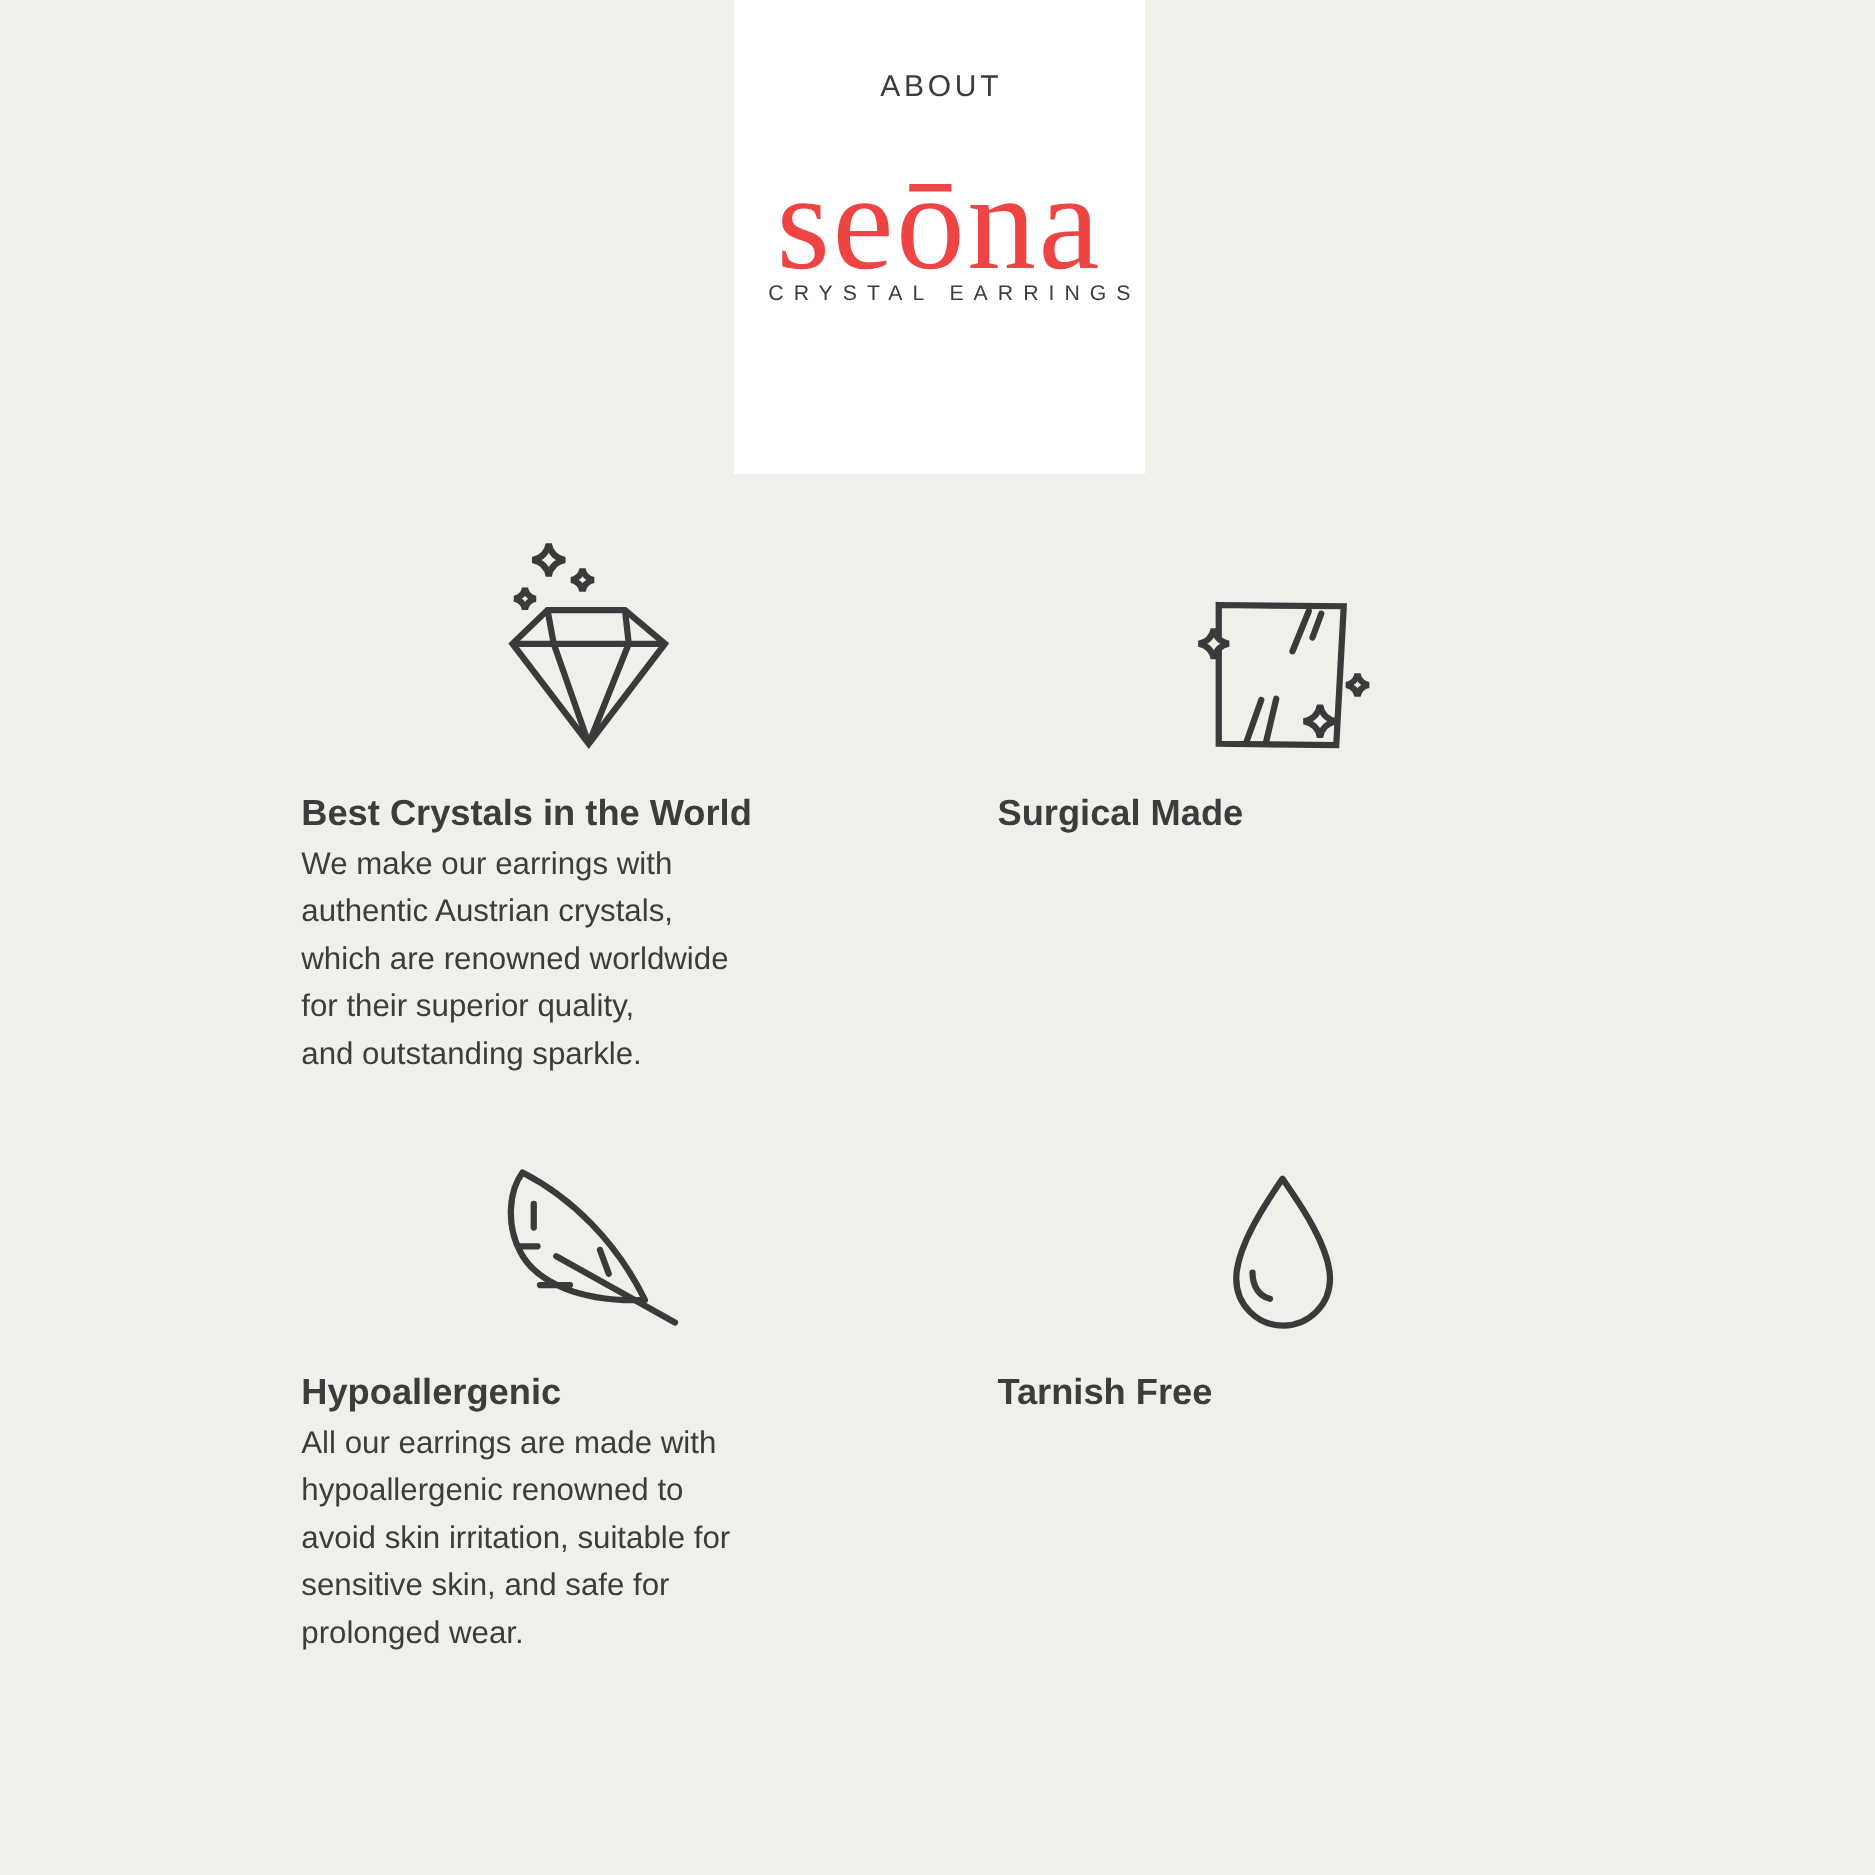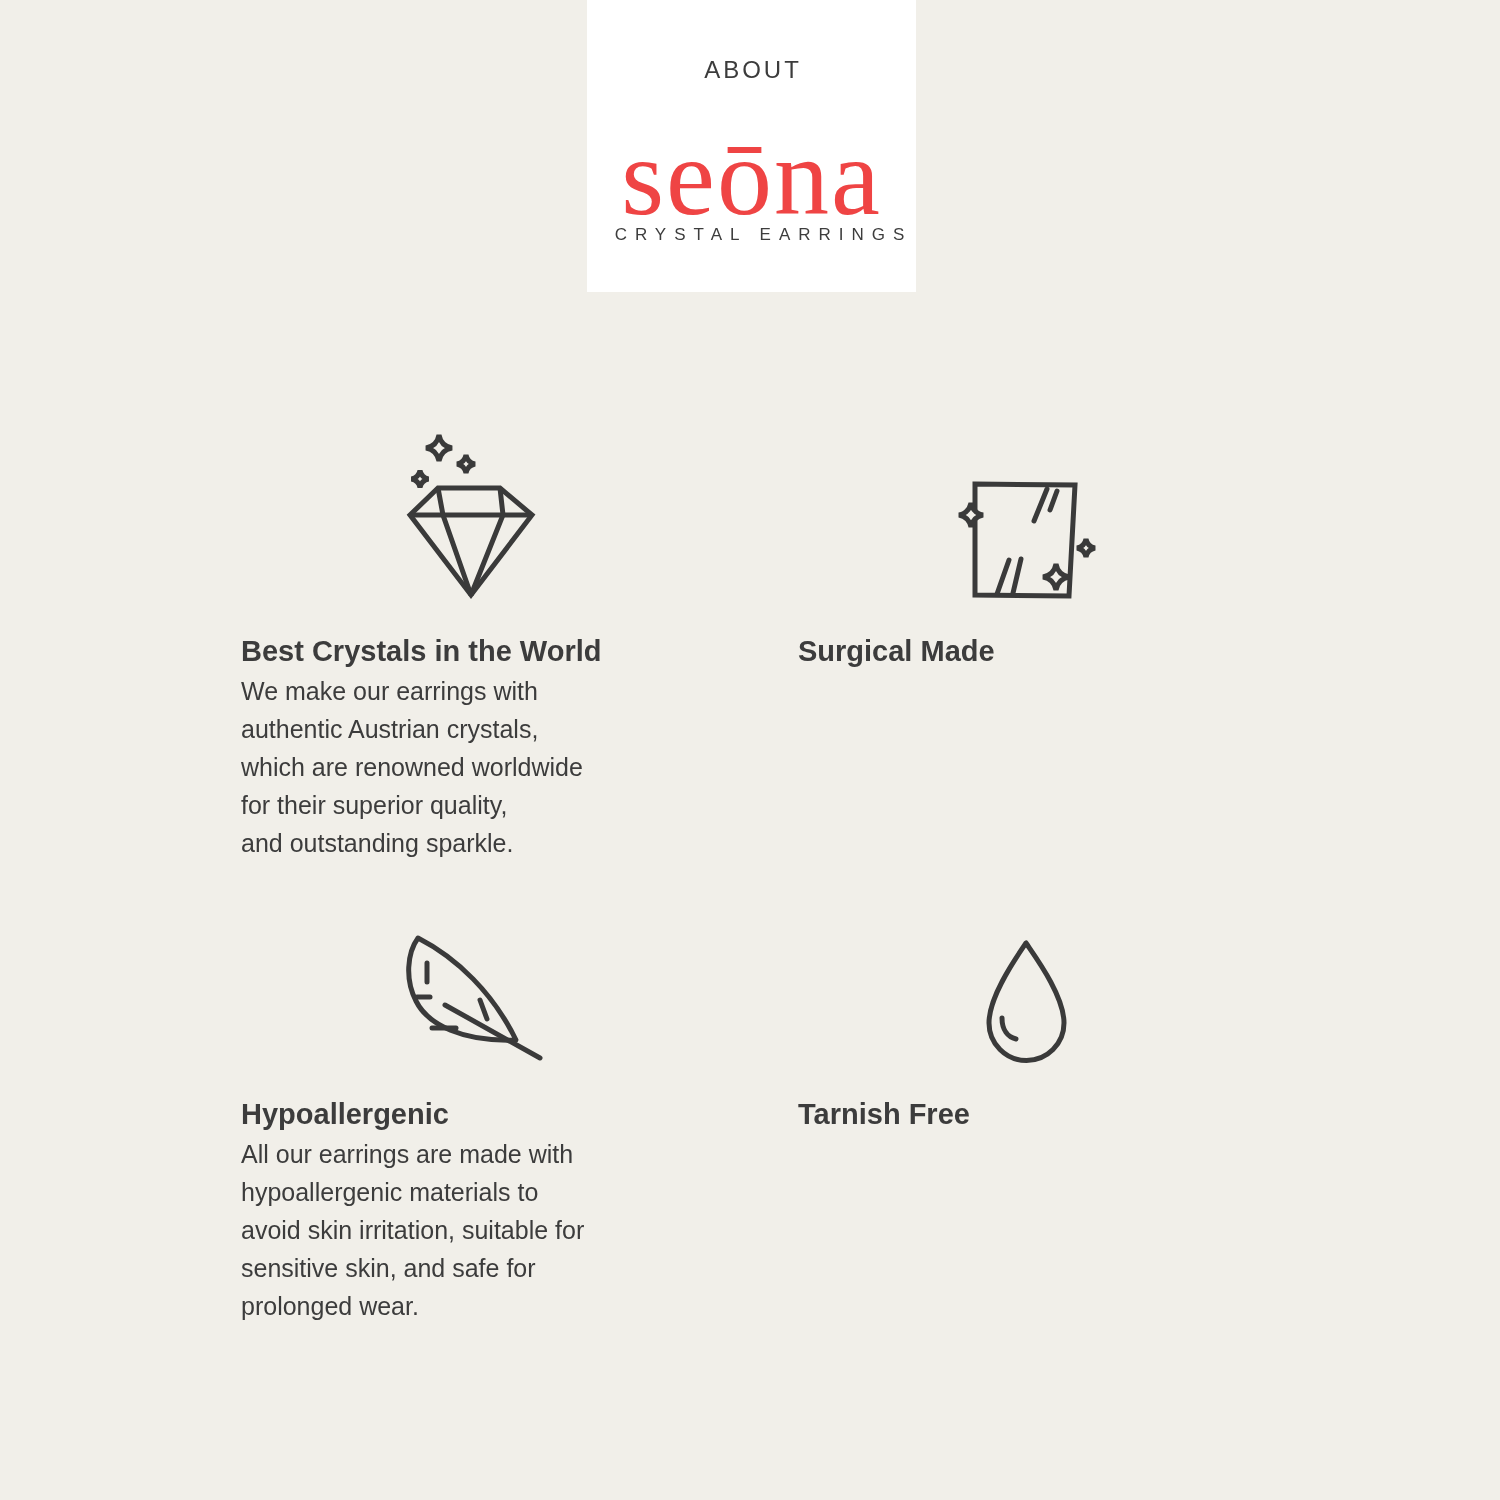--- a/index.html
+++ b/index.html
@@ -3,21 +3,21 @@
 <meta charset="utf-8">
 <style>
   html,body{margin:0;padding:0;}
   body{
     width:1500px;height:1500px;position:relative;overflow:hidden;
     background:var(--background,#f1efe9);
     font-family:"Liberation Sans",sans-serif;
     color:var(--text,#3c3c3c);
   }
   .card{
-    position:absolute;left:587px;top:0;width:329px;height:292px;
+    position:absolute;left:587px;top:0;width:329px;height:379px;
     background:var(--card,#ffffff);
   }
   .section-label{
     position:absolute;top:58px;left:0;width:100%;
     text-align:center;font-size:24px;font-weight:500;
     letter-spacing:3px;padding-left:3px;box-sizing:border-box;
     line-height:1;
   }
   .brand-name{
     position:absolute;top:122px;left:0;width:100%;
@@ -111,21 +111,21 @@
       <path class="round" d="M18,8 C7,23 5,50 16,71 C28,95 63,112 116,110 C93,63 57,28 18,8 Z"></path>
       <path class="round" d="M45,75 L140,128"></path>
       <path class="round" d="M27,33 L27,52"></path>
       <path class="round" d="M17,67 L30,67"></path>
       <path class="round" d="M32,98 L56,98"></path>
       <path class="round" d="M80,70 L87,89"></path>
     </svg>
   </span>
   <h2>Hypoallergenic</h2>
   <p>All our earrings are made with
-hypoallergenic materials to
+hypoallergenic renowned to
 avoid skin irritation, suitable for
 sensitive skin, and safe for
 prolonged wear.</p>
 </div>
 
 <div class="feature fb4">
   <span class="icon">
     <svg viewBox="0 0 100 130" xmlns="http://www.w3.org/2000/svg">
       <path class="round" d="M46,8 C38,20 9,60 9,88 C9,108.7 25.8,125.5 46.5,125.5 C67.2,125.5 84,108.7 84,88 C84,60 54,20 46,8 Z"></path>
       <path class="round" d="M22,83 C22,95 28,102 36,104"></path>

